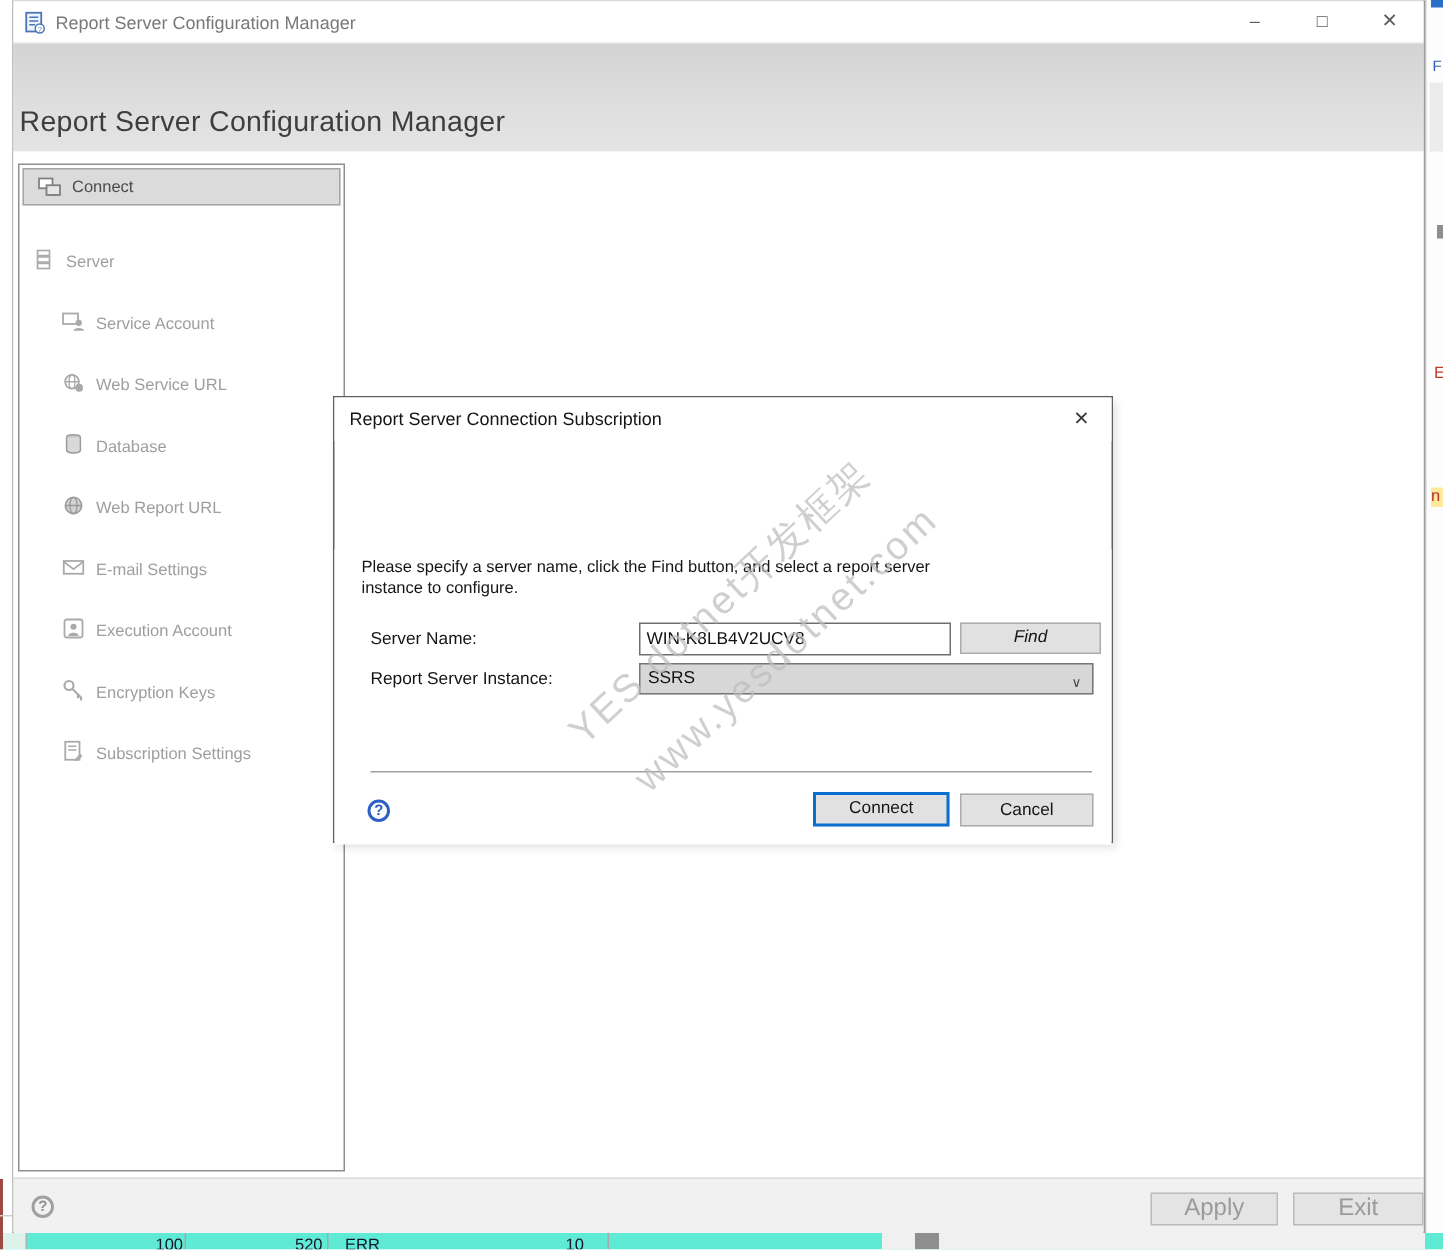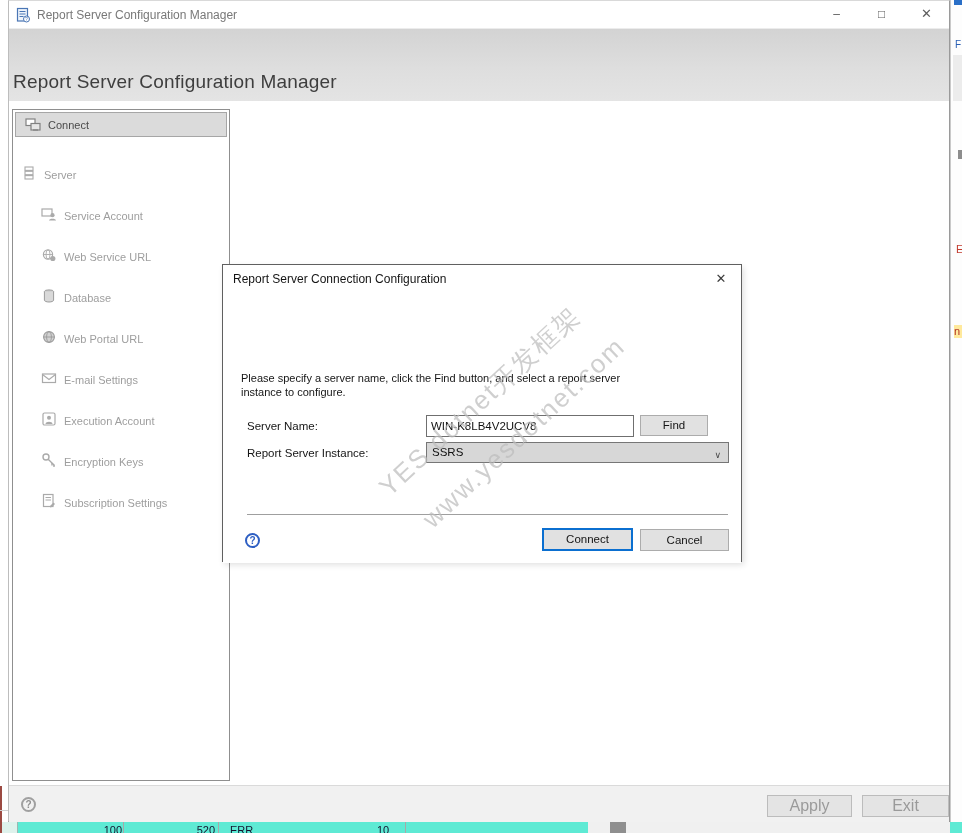--- a/index.html
+++ b/index.html
@@ -74,21 +74,21 @@
   #dlg-header { position:absolute; left:0; top:29px; width:100%; height:72px;
                 background:linear-gradient(180deg,#c5c5c5 0%,#dcdcdc 28%,#ebebeb 70%,#dadada 100%); }
   #dlg-header h2 { font-size:17px; font-weight:normal; color:#3a3a3a; padding:36px 0 0 10px; }
   #dlg-body { position:absolute; left:0; top:101px; width:100%; height:197px; background:#ffffff; }
   #dlg-instruction { position:absolute; left:18px; top:5px; width:412px; font-size:11px; line-height:14px; color:#151515; }
   .dlg-label { position:absolute; left:24px; font-size:11.5px; color:#151515; }
   #server-name-input { position:absolute; left:203px; top:49px; width:208px; height:22px;
                        border:1px solid #6f6f6f; font-family:"Liberation Sans",sans-serif; font-size:11.5px; padding:0 4px; color:#111; background:#fff; }
   .btn { position:absolute; height:21px; background:#e1e1e1; border:1px solid #acacac;
          font-size:11.5px; color:#151515; text-align:center; line-height:19px; }
-  #find-btn { left:417px; top:49px; width:68px; }
+  #find-btn { left:417px; top:49px; width:94px;font-style:italic; }
   #instance-select { position:absolute; left:203px; top:76px; width:303px; height:21px;
                      background:#d7d7d7; border:1px solid #767676; font-size:11.5px; color:#111; line-height:19px; padding-left:5px; }
   #instance-chevron { position:absolute; right:7px; top:3px; font-size:9px; color:#454545; }
   #dlg-separator { position:absolute; left:24px; top:148px; width:481px; height:1px; background:#9f9f9f; }
   .help-blue { position:absolute; left:22px; top:167px; width:15px; height:15px; border:2px solid #2e5fc3; border-radius:50%;
                color:#2e5fc3; font-size:10px; font-weight:bold; text-align:center; line-height:11px; }
   #connect-btn { left:319px; top:162px; width:91px; height:23px; border:2px solid #0b6fd0; line-height:19px; }
   #cancel-btn  { left:417px; top:163px; width:89px; height:22px; line-height:20px; }
 
   
@@ -192,21 +192,21 @@
             <path d="M3.4 3.6v8.6c0 1 2.1 1.8 4.6 1.8s4.6-.8 4.6-1.8V3.6" fill="#d9d9d9" stroke="#9b9b9b" stroke-width="1"></path>
           </svg>
           <span class="lbl">Database</span>
         </li>
         <li>
           <svg class="icon16" viewBox="0 0 16 16">
             <circle cx="8" cy="8" r="5.4" fill="#d2d2d2" stroke="#9b9b9b" stroke-width="1.1"></circle>
             <ellipse cx="8" cy="8" rx="2.4" ry="5.4" fill="none" stroke="#9b9b9b" stroke-width="0.9"></ellipse>
             <line x1="2.6" y1="8" x2="13.4" y2="8" stroke="#9b9b9b" stroke-width="0.9"></line>
           </svg>
-          <span class="lbl">Web Portal URL</span>
+          <span class="lbl">Web Report URL</span>
         </li>
         <li>
           <svg class="icon16" viewBox="0 0 16 16">
             <rect x="1.5" y="4" width="13" height="8.5" fill="none" stroke="#aaaaaa" stroke-width="1.2"></rect>
             <polyline points="1.5,4.5 8,9.5 14.5,4.5" fill="none" stroke="#aaaaaa" stroke-width="1.1"></polyline>
           </svg>
           <span class="lbl">E-mail Settings</span>
         </li>
         <li>
           <svg class="icon16" viewBox="0 0 16 16">
@@ -240,21 +240,21 @@
 
   <div id="footer">
     <div class="help-gray">?</div>
     <div class="btn-disabled" id="apply-btn">Apply</div>
     <div class="btn-disabled" id="exit-btn">Exit</div>
   </div>
 </div>
 
 <div class="abs" id="dialog">
   <div id="dlg-titlebar">
-    <span id="dlg-title">Report Server Connection Configuration</span>
+    <span id="dlg-title">Report Server Connection Subscription</span>
     <div id="dlg-close">✕</div>
   </div>
   <div id="dlg-body">
     <div id="dlg-instruction">Please specify a server name, click the Find button, and select a report server instance to configure.</div>
 
     <span class="dlg-label" style="top:54px;">Server Name:</span>
     <input id="server-name-input" type="text" value="WIN-K8LB4V2UCV8" style="">
     <div class="btn" id="find-btn">Find</div>
 
     <span class="dlg-label" style="top:81px;">Report Server Instance:</span>

